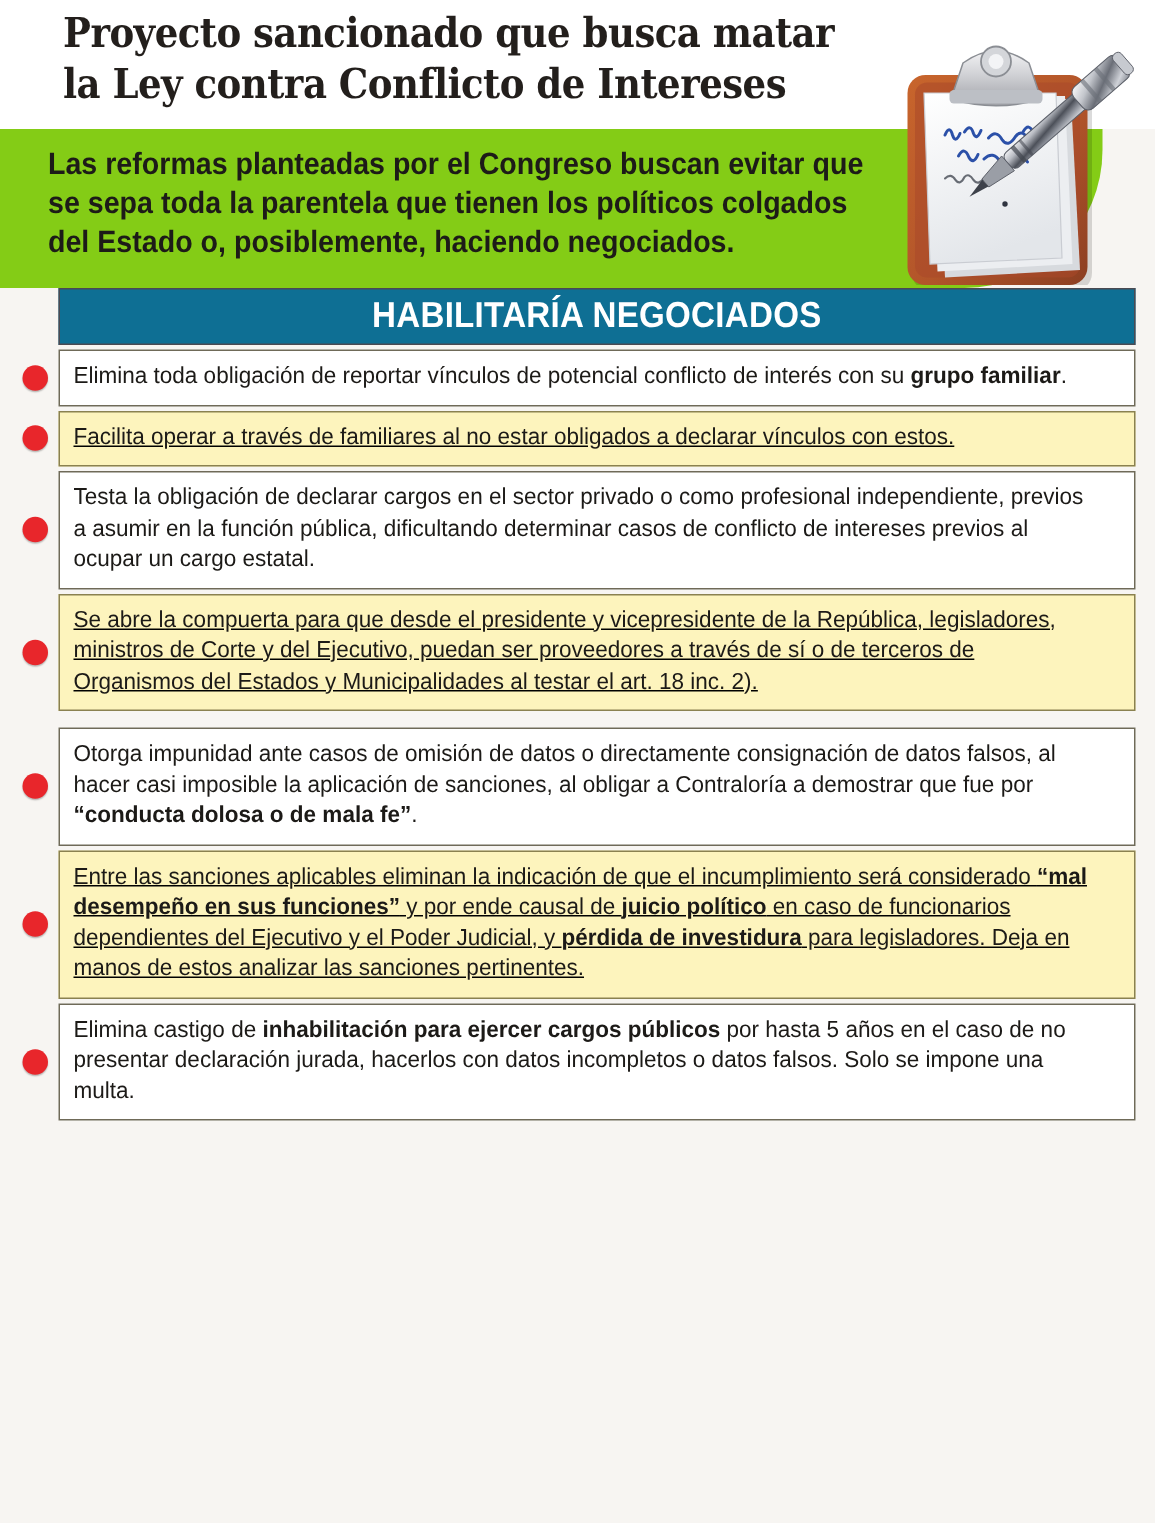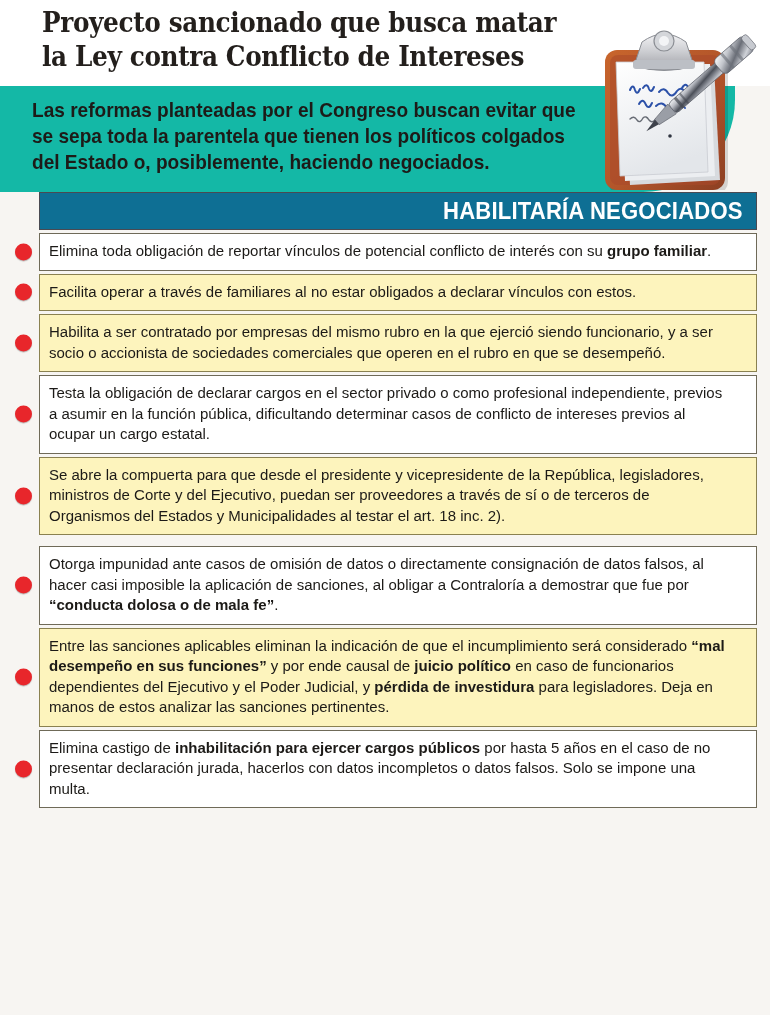--- a/index.html
+++ b/index.html
@@ -35,21 +35,21 @@
     transform: scaleX(0.90);
     transform-origin: left top;
   }
   .title-line { display: block; white-space: nowrap; }
 
   
   .yellow-banner {
     position: absolute;
     left: 0; top: 86px;
     width: 735px; height: 106px;
-    background: #14b8a6;
+    background: #84cc16;
     border-top-left-radius: 0px;
     border-bottom-right-radius: 92px;
   }
   .yellow-banner-text {
     position: absolute;
     left: 32px; top: 11px;
     width: 580px;
     font-family: "Liberation Sans", sans-serif;
     font-weight: bold;
     font-size: 20.5px;
@@ -80,21 +80,21 @@
 
   .section-header {
     margin-left: 39px;
     margin-right: 13px;
     height: 38px;
     background: #0e6f94;
     border: 1px solid #4a4a52;
     box-sizing: border-box;
     display: flex;
     align-items: center;
-    justify-content: flex-end;
+    justify-content: center;
   }
   .section-header-label {
     color: #ffffff;
     font-family: "Liberation Sans", sans-serif;
     font-weight: bold;
     font-size: 24px;
     letter-spacing: 0.2px;
     transform: scaleX(0.92);
     line-height: 1;
   }
@@ -104,21 +104,21 @@
   .row {
     position: relative;
     margin-left: 39px;
     margin-right: 13px;
     border: 1px solid #7a7351;
     box-sizing: border-box;
     padding: 7px 25px 8px 9px;
     margin-bottom: 3px;
   }
   .row.white { background: #ffffff; border-color: #6f6a58; }
-  .row.cream { background: #fdf4bd; border-color: #8a8150; }
+  .row.cream { background: #fdf4bd; border-color: #8a8150; text-decoration: underline; }
 
   .row-text {
     font-family: "Liberation Sans", sans-serif;
     font-size: 15.4px;
     line-height: 20.5px;
     color: #1c1a17;
     transform: scaleX(0.975);
     transform-origin: left top;
     width: 102.5%;
   }
@@ -241,24 +241,20 @@
       </div>
       <div class="rows">
         <div class="row white">
           <span class="bullet"></span>
           <div class="row-text"><span>Elimina toda obligación de reportar vínculos de potencial conflicto de interés con su </span><b>grupo familiar</b><span>.</span></div>
         </div>
         <div class="row cream">
           <span class="bullet"></span>
           <div class="row-text"><span>Facilita operar a través de familiares al no estar obligados a declarar vínculos con estos.</span></div>
         </div>
-        <div class="row cream">
-          <span class="bullet"></span>
-          <div class="row-text"><span>Habilita a ser contratado por empresas del mismo rubro en la que ejerció siendo funcionario, y a ser socio o accionista de sociedades comerciales que operen en el rubro en que se desempeñó.</span></div>
-        </div>
         <div class="row white">
           <span class="bullet"></span>
           <div class="row-text"><span>Testa la obligación de declarar cargos en el sector privado o como profesional independiente, previos a asumir en la función pública, dificultando determinar casos de conflicto de intereses previos al ocupar un cargo estatal.</span></div>
         </div>
         <div class="row cream">
           <span class="bullet"></span>
           <div class="row-text"><span>Se abre la compuerta para que desde el presidente y vicepresidente de la República, legisladores, ministros de Corte y del Ejecutivo, puedan ser proveedores a través de sí o de terceros de Organismos del Estados y Municipalidades al testar el art. 18 inc. 2).</span></div>
         </div>
       </div>
     </div>

